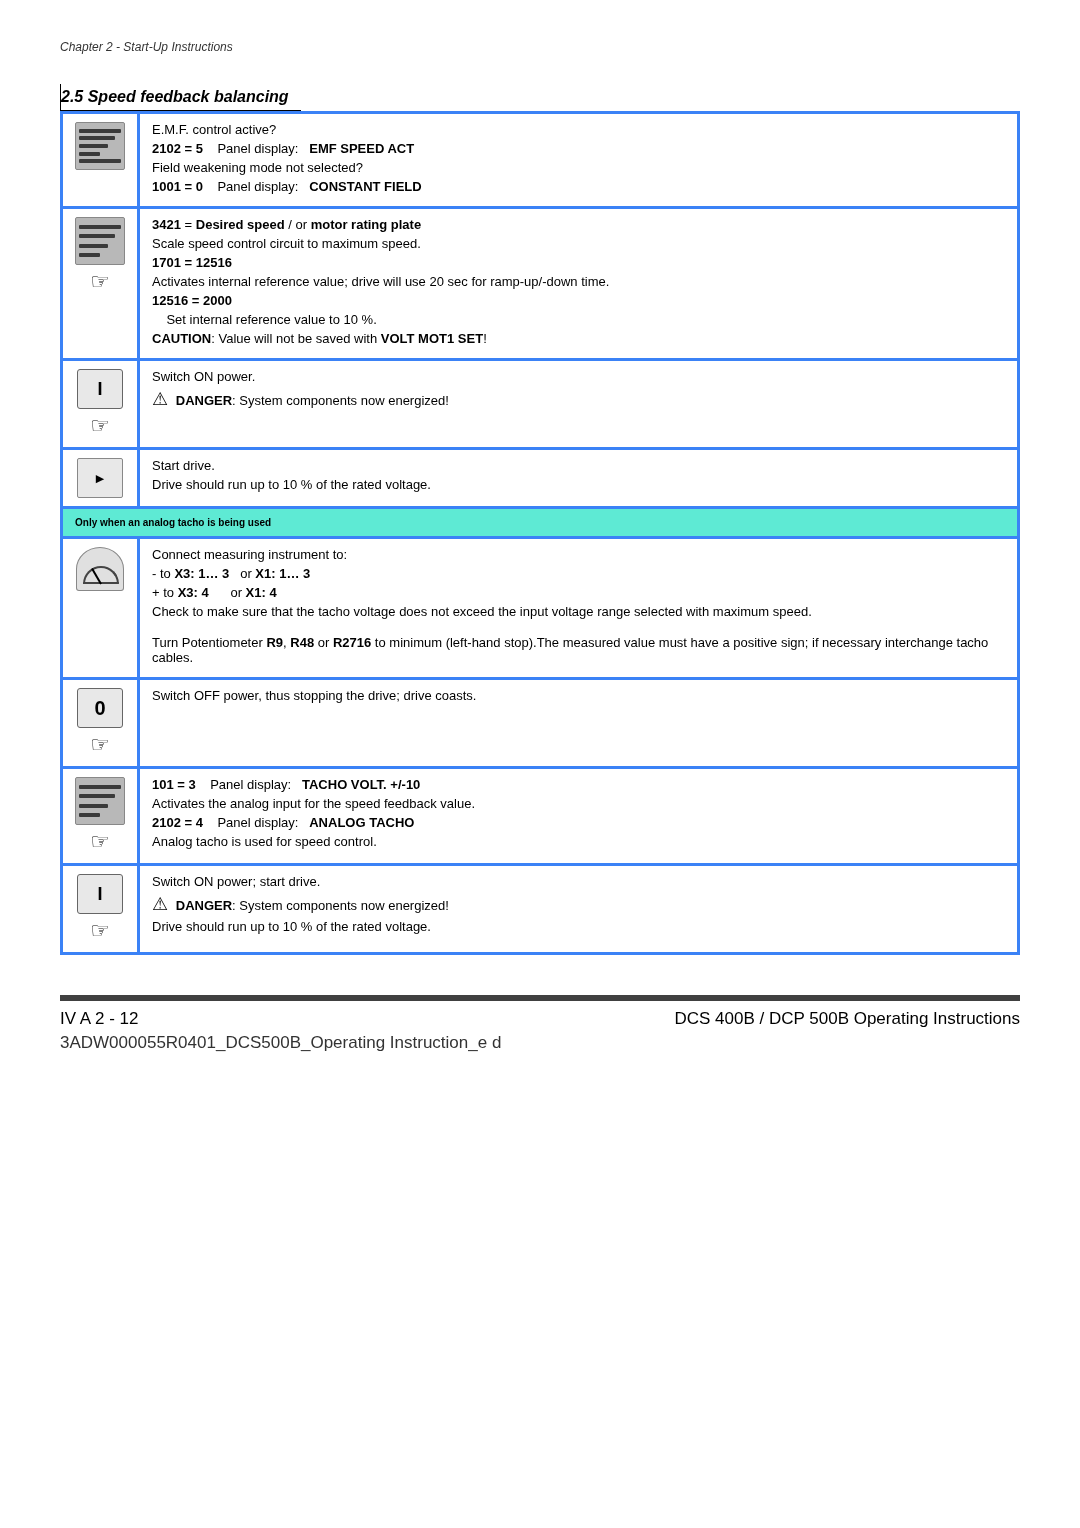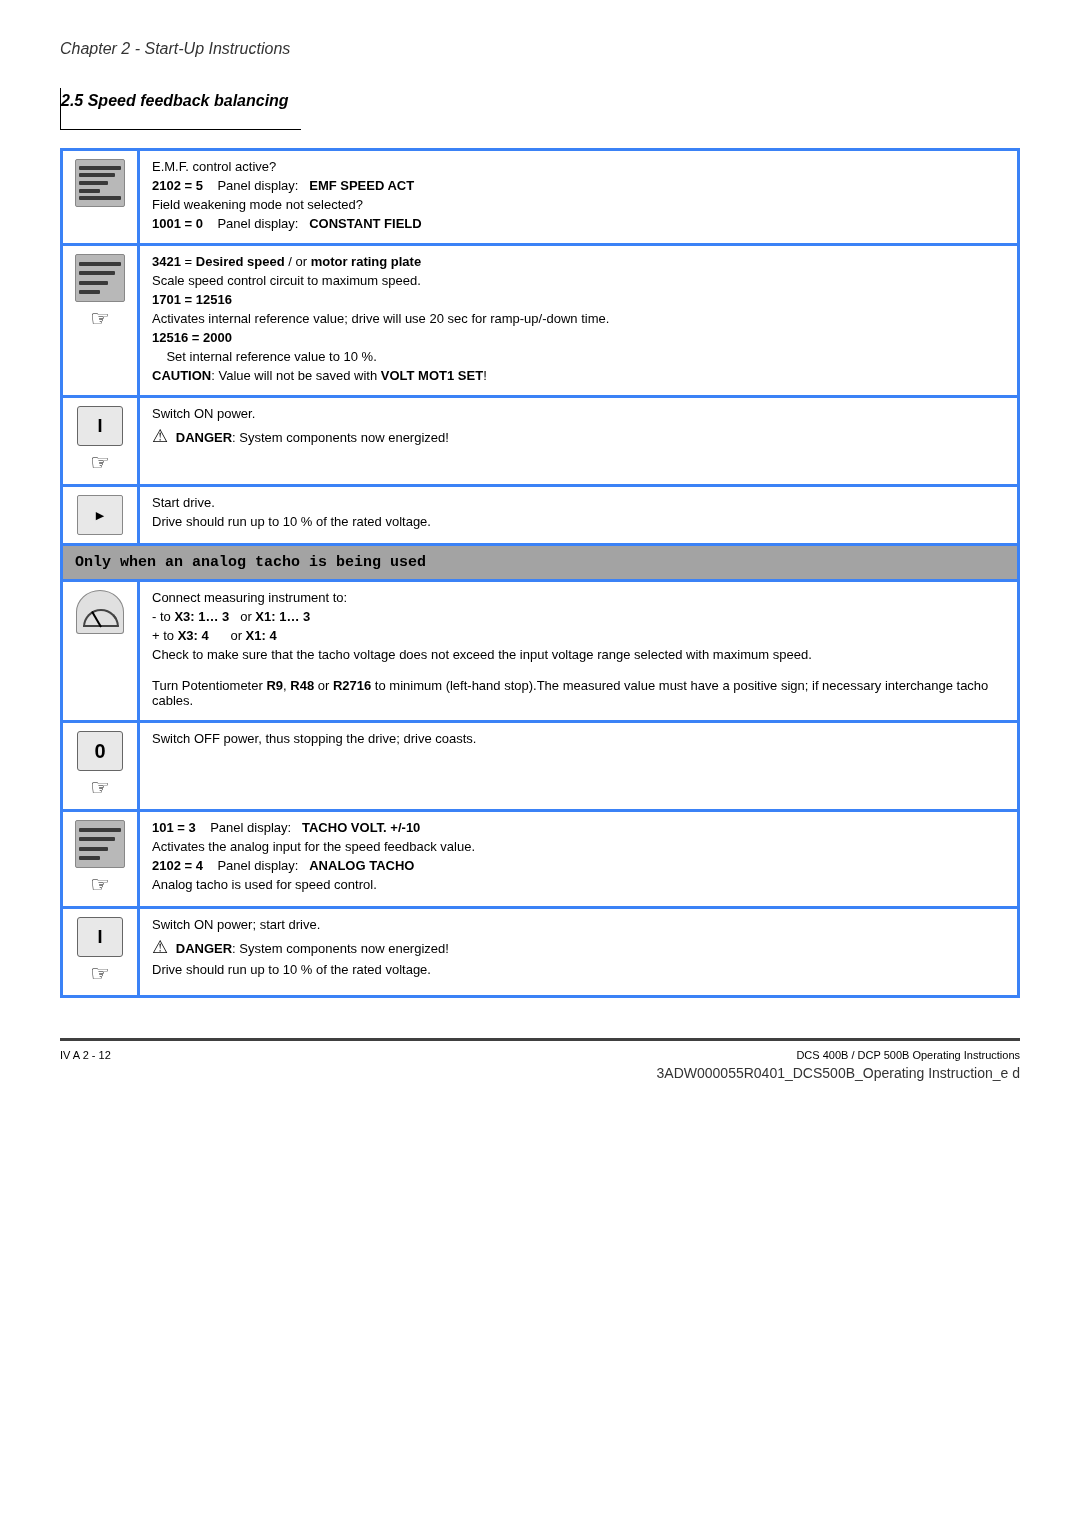--- a/index.html
+++ b/index.html
@@ -9,32 +9,31 @@
       font-size: 13px;
       color: #000;
       width: 1080px;
       min-height: 1528px;
       position: relative;
       padding: 40px 60px 60px 60px;
     }
 
     .chapter-header {
       font-style: italic;
-      font-size: 16px;
+      font-size: 12px;
       margin-bottom: 30px;
       color: #333;
     }
 
     .section-title-box {
       border: 1.5px solid #000;
       border-right: none;
       border-top: none;
       display: inline-block;
-      padding: 4px 12px 19px 0;
-      margin-bottom: 18px;
+      padding: 4px 12px 4px 0;
     }
 
     .section-title {
       font-size: 16px;
       font-weight: bold;
       font-style: italic;
     }
 
     .main-table {
       width: 100%;
@@ -92,43 +91,42 @@
       font-weight: bold;
     }
 
     .warning-triangle {
       display: inline-block;
       font-size: 18px;
       margin-right: 4px;
     }
 
     .section-bar {
-      background: #a3a3a3;
+      background: #5eead4;
       padding: 5px 14px;
       font-weight: bold;
-      font-size: 15px;
+      font-size: 10px;
       border: 1px solid #000;
-      font-family: Liberation Mono, monospace;
     }
 
     p { margin-bottom: 4px; }
     b { font-weight: bold; }
 
     .footer-line {
-      border-top: 3px solid #404040;
+      border-top: 6px solid #404040;
       margin-top: 40px;
       padding-top: 8px;
       display: flex;
       justify-content: space-between;
-      font-size: 11px;
+      font-size: 17px;
     }
 
     .doc-ref {
-      text-align: right;
-      font-size: 14px;
+      text-align: left;
+      font-size: 17px;
       margin-top: 4px;
       color: #333;
     }
 
     .icon-wrapper {
       display: flex;
       flex-direction: column;
       align-items: center;
       gap: 2px;
     }

